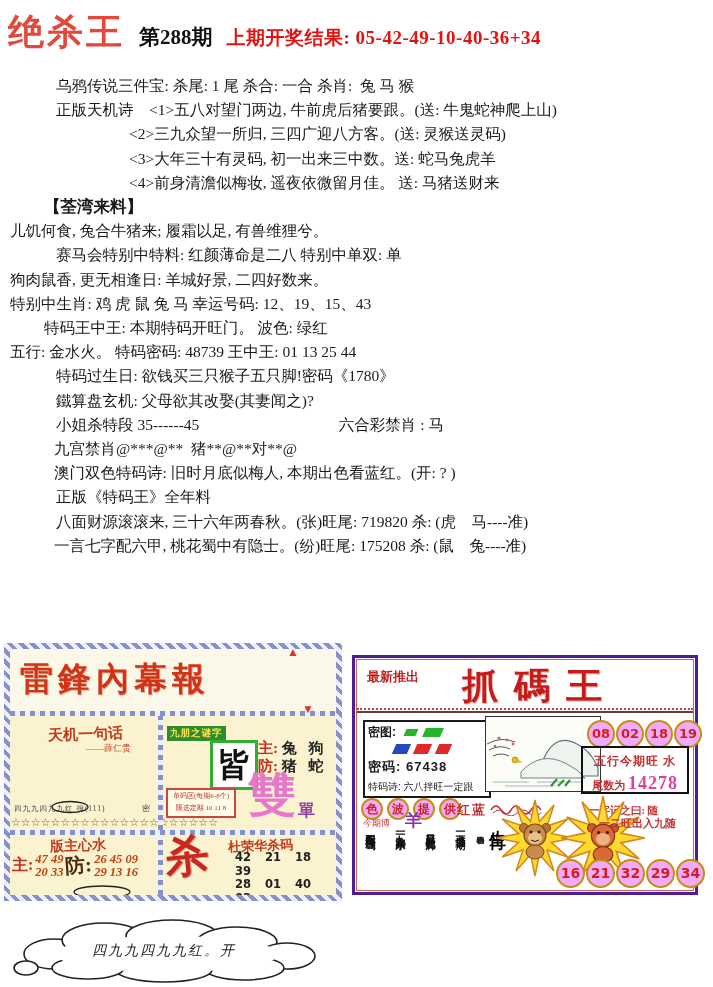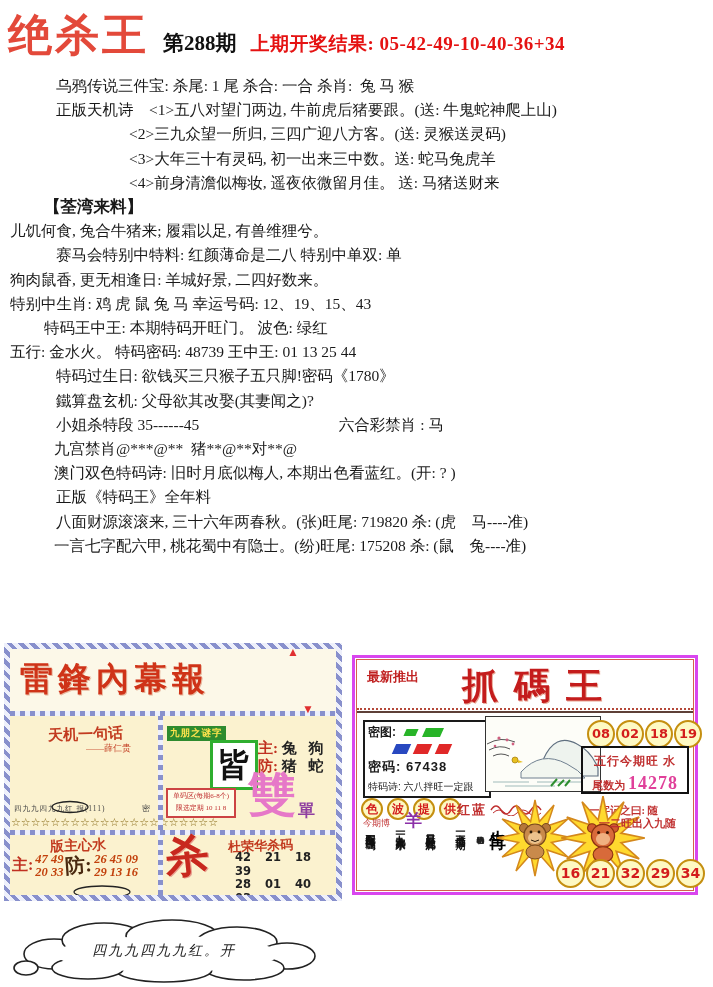--- a/index.html
+++ b/index.html
@@ -1,20 +1,20 @@
 <!DOCTYPE html>
 <html><head>
 <meta charset="utf-8">
 <style>
   html,body{margin:0;padding:0;}
   body{width:713px;height:987px;background:#ffffff;position:relative;overflow:hidden;
        font-family:"Liberation Serif",serif;color:#1a1a1a;}
   
   .hdr{position:absolute;top:14px;left:8px;display:flex;align-items:baseline;gap:14px;white-space:nowrap;}
-  .hdr-title{font-size:44px;font-weight:bold;color:#e3493a;letter-spacing:3px;line-height:1;}
+  .hdr-title{font-size:36px;font-weight:bold;color:#e3493a;letter-spacing:3px;line-height:1;}
   .hdr-issue{font-size:21px;font-weight:bold;color:#111;}
   .hdr-result{font-size:19px;font-weight:bold;color:#e51212;letter-spacing:.5px;}
   
   .lines{position:absolute;top:74px;left:4px;width:706px;}
   .bline{font-size:15.5px;line-height:24.2px;white-space:pre-wrap;color:#191919;}
   .bline.b{font-weight:bold;font-size:16.5px;}
   
   .lf{position:absolute;left:4px;top:643px;width:338px;height:258px;box-sizing:border-box;padding:6px;
       background:repeating-linear-gradient(45deg,#8890cc 0 4px,#eef0fb 4px 8px);}
   .lf-inner{position:relative;width:100%;height:100%;background:#fbf2cf;overflow:hidden;}
@@ -45,35 +45,35 @@
   .bz-fang{color:#4a2a10;font-size:20px;font-weight:bold;margin:0 2px;transform:rotate(-4deg);}
   .bz-nums{font-size:12.5px;font-weight:bold;font-style:italic;color:#c2410c;line-height:13px;white-space:pre;}
   .sha-char{position:absolute;left:155px;top:186px;font-size:44px;font-weight:bold;color:#c8281e;line-height:1;
             transform:rotate(-6deg);text-shadow:1px 1px 0 #e8a090;}
   .sha-title{position:absolute;left:218px;top:188px;font-size:13px;font-weight:bold;color:#c23b20;transform:rotate(-2deg);}
   .sha-rows{position:absolute;left:225px;top:202px;font-family:"DejaVu Sans",sans-serif;}
   .sharow{font-size:11.5px;font-weight:bold;color:#222;line-height:13.5px;word-spacing:10px;}
   .scribble{position:absolute;}
   
   .zm{position:absolute;left:352px;top:655px;width:346px;height:240px;box-sizing:border-box;background:#fff;
-      border:3px solid #d946ef;}
+      border:3px solid #4c1d95;}
   .zm::before{content:"";position:absolute;inset:1px;border:1px solid #d4604f;pointer-events:none;}
   .zm-promo{position:absolute;left:12px;top:10px;font-size:13px;font-weight:bold;color:#c02020;}
   .zm-title{position:absolute;left:70px;top:4px;width:230px;text-align:center;font-size:36px;font-weight:bold;
             color:#c41c1c;letter-spacing:16px;text-shadow:1px 1px 0 #e8a896;}
   .zm-sep1{position:absolute;left:2px;right:2px;top:50px;border-top:2px dotted #b5483a;}
   .zm-sep2{position:absolute;left:2px;right:2px;top:53px;border-top:2px solid #5e4038;}
   .zm-panel{position:absolute;left:8px;top:62px;width:118px;height:70px;border:2px solid #1a1a1a;background:#fff;
             padding:2px 3px;box-sizing:content-box;font-family:"Liberation Sans",sans-serif;}
   .zm-mitu{font-size:12px;font-weight:bold;}
   .shape{display:inline-block;transform:skewX(-24deg);margin-right:3px;vertical-align:middle;}
   .zm-mima{font-size:13px;font-weight:bold;margin-top:3px;letter-spacing:1px;}
   .zm-shi{font-size:10px;margin-top:4px;white-space:nowrap;}
   .zm-land{position:absolute;left:130px;top:58px;}
-  .circ{display:inline-block;border-radius:50%;background:#fef9c3;border:2px solid #c58f10;color:#d31c1c;
+  .circ{display:inline-block;border-radius:50%;background:#f0abfc;border:2px solid #c58f10;color:#d31c1c;
         font-weight:bold;text-align:center;font-family:"DejaVu Sans",sans-serif;box-sizing:content-box;}
   .c24{width:24px;height:24px;font-size:13px;line-height:24px;margin-right:1px;}
   .c18{width:18px;height:18px;font-size:12px;line-height:18px;margin-right:4px;}
   .c26{width:25px;height:25px;font-size:14px;line-height:25px;margin-right:1px;}
   .zm-ctop{position:absolute;left:232px;top:62px;white-space:nowrap;}
   .zm-rpanel{position:absolute;left:226px;top:88px;width:104px;height:44px;border:2px solid #111;text-align:center;}
   .zm-rp1{margin-top:5px;font-size:12px;font-weight:bold;color:#c03030;letter-spacing:1px;}
   .zm-rp2{margin-top:3px;font-size:11px;font-weight:bold;color:#c03030;}
   .zm-rp2 .num{font-size:18px;color:#e0409a;letter-spacing:1px;}
   .zm-sebo{position:absolute;left:6px;top:140px;white-space:nowrap;}

